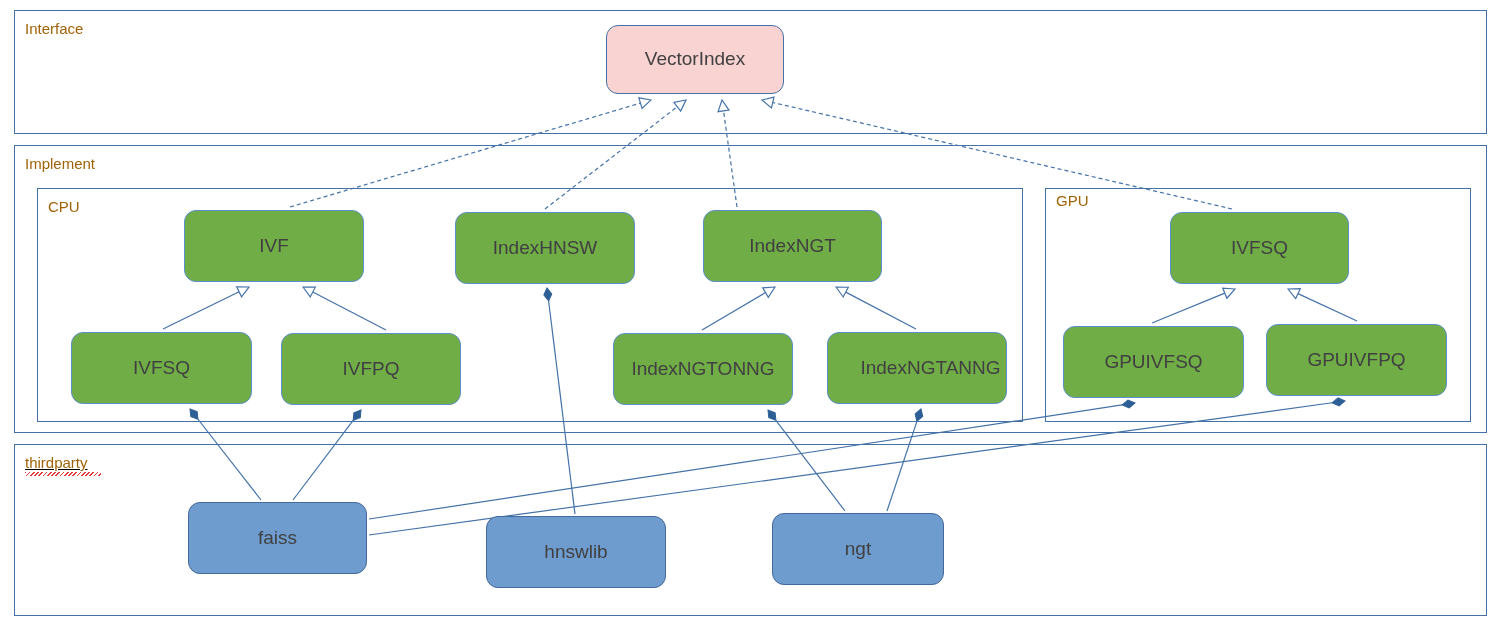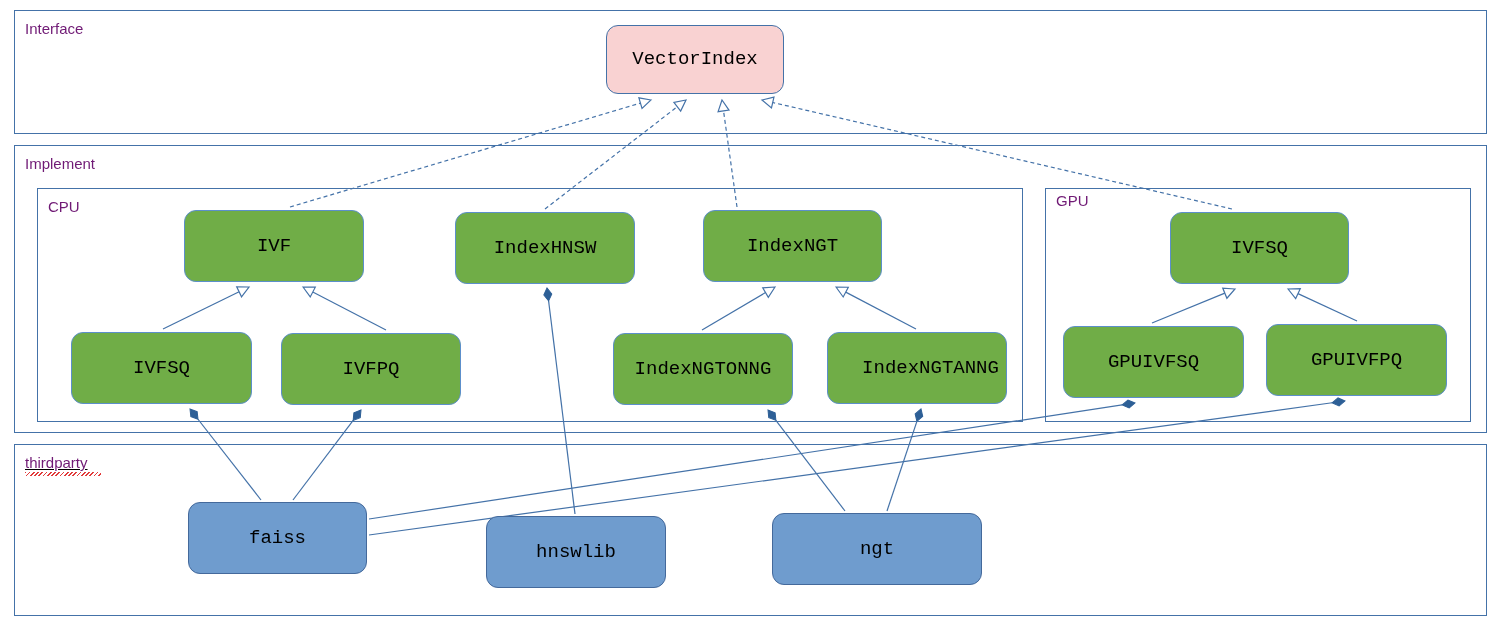--- a/index.html
+++ b/index.html
@@ -25,21 +25,21 @@
   .group-box {
     position: absolute;
     box-sizing: border-box;
     border: 1px solid #4472a8;
     background: transparent;
   }
   .group-label {
     position: absolute;
     font-family: "Liberation Sans", sans-serif;
     font-size: 15px;
-    color: #701a75;
+    color: #a16207;
     white-space: nowrap;
     line-height: 1;
   }
   .group-label.spell {
     text-decoration: underline;
     text-decoration-color: #000000;
   }
   .spell-wave {
     position: absolute;
     height: 4px;
@@ -50,23 +50,23 @@
     opacity: 0.95;
   }
   .node {
     position: absolute;
     box-sizing: border-box;
     border-radius: 12px;
     border: 1px solid #4a77ae;
     display: flex;
     align-items: center;
     justify-content: center;
-    font-family: Liberation Mono, monospace;
+    font-family: Liberation Sans, sans-serif;
     font-size: 19px;
-    color: #000000;
+    color: #404040;
     text-align: left;
     line-height: 1.1;
   }
   .node.iface {
     background: #f9d2d2;
     border-color: #4472a8;
   }
   .node.impl {
     background: #70ad47;
     border-color: #5c8fcb;
@@ -198,18 +198,18 @@
       </div>
       <div class="node impl" style="left: 1266px; top: 324px; width: 181px; height: 72px;">
         <span>GPUIVFPQ</span>
       </div>
       <div class="node third" style="left: 188px; top: 502px; width: 179px; height: 72px;">
         <span>faiss</span>
       </div>
       <div class="node third" style="left: 486px; top: 516px; width: 180px; height: 72px;">
         <span>hnswlib</span>
       </div>
-      <div class="node third" style="left: 772px; top: 513px; width: 210px; height: 72px;">
+      <div class="node third" style="left: 772px; top: 513px; width: 172px; height: 72px;">
         <span>ngt</span>
       </div>
     </div>
 
 </div>
 
 </body></html>

